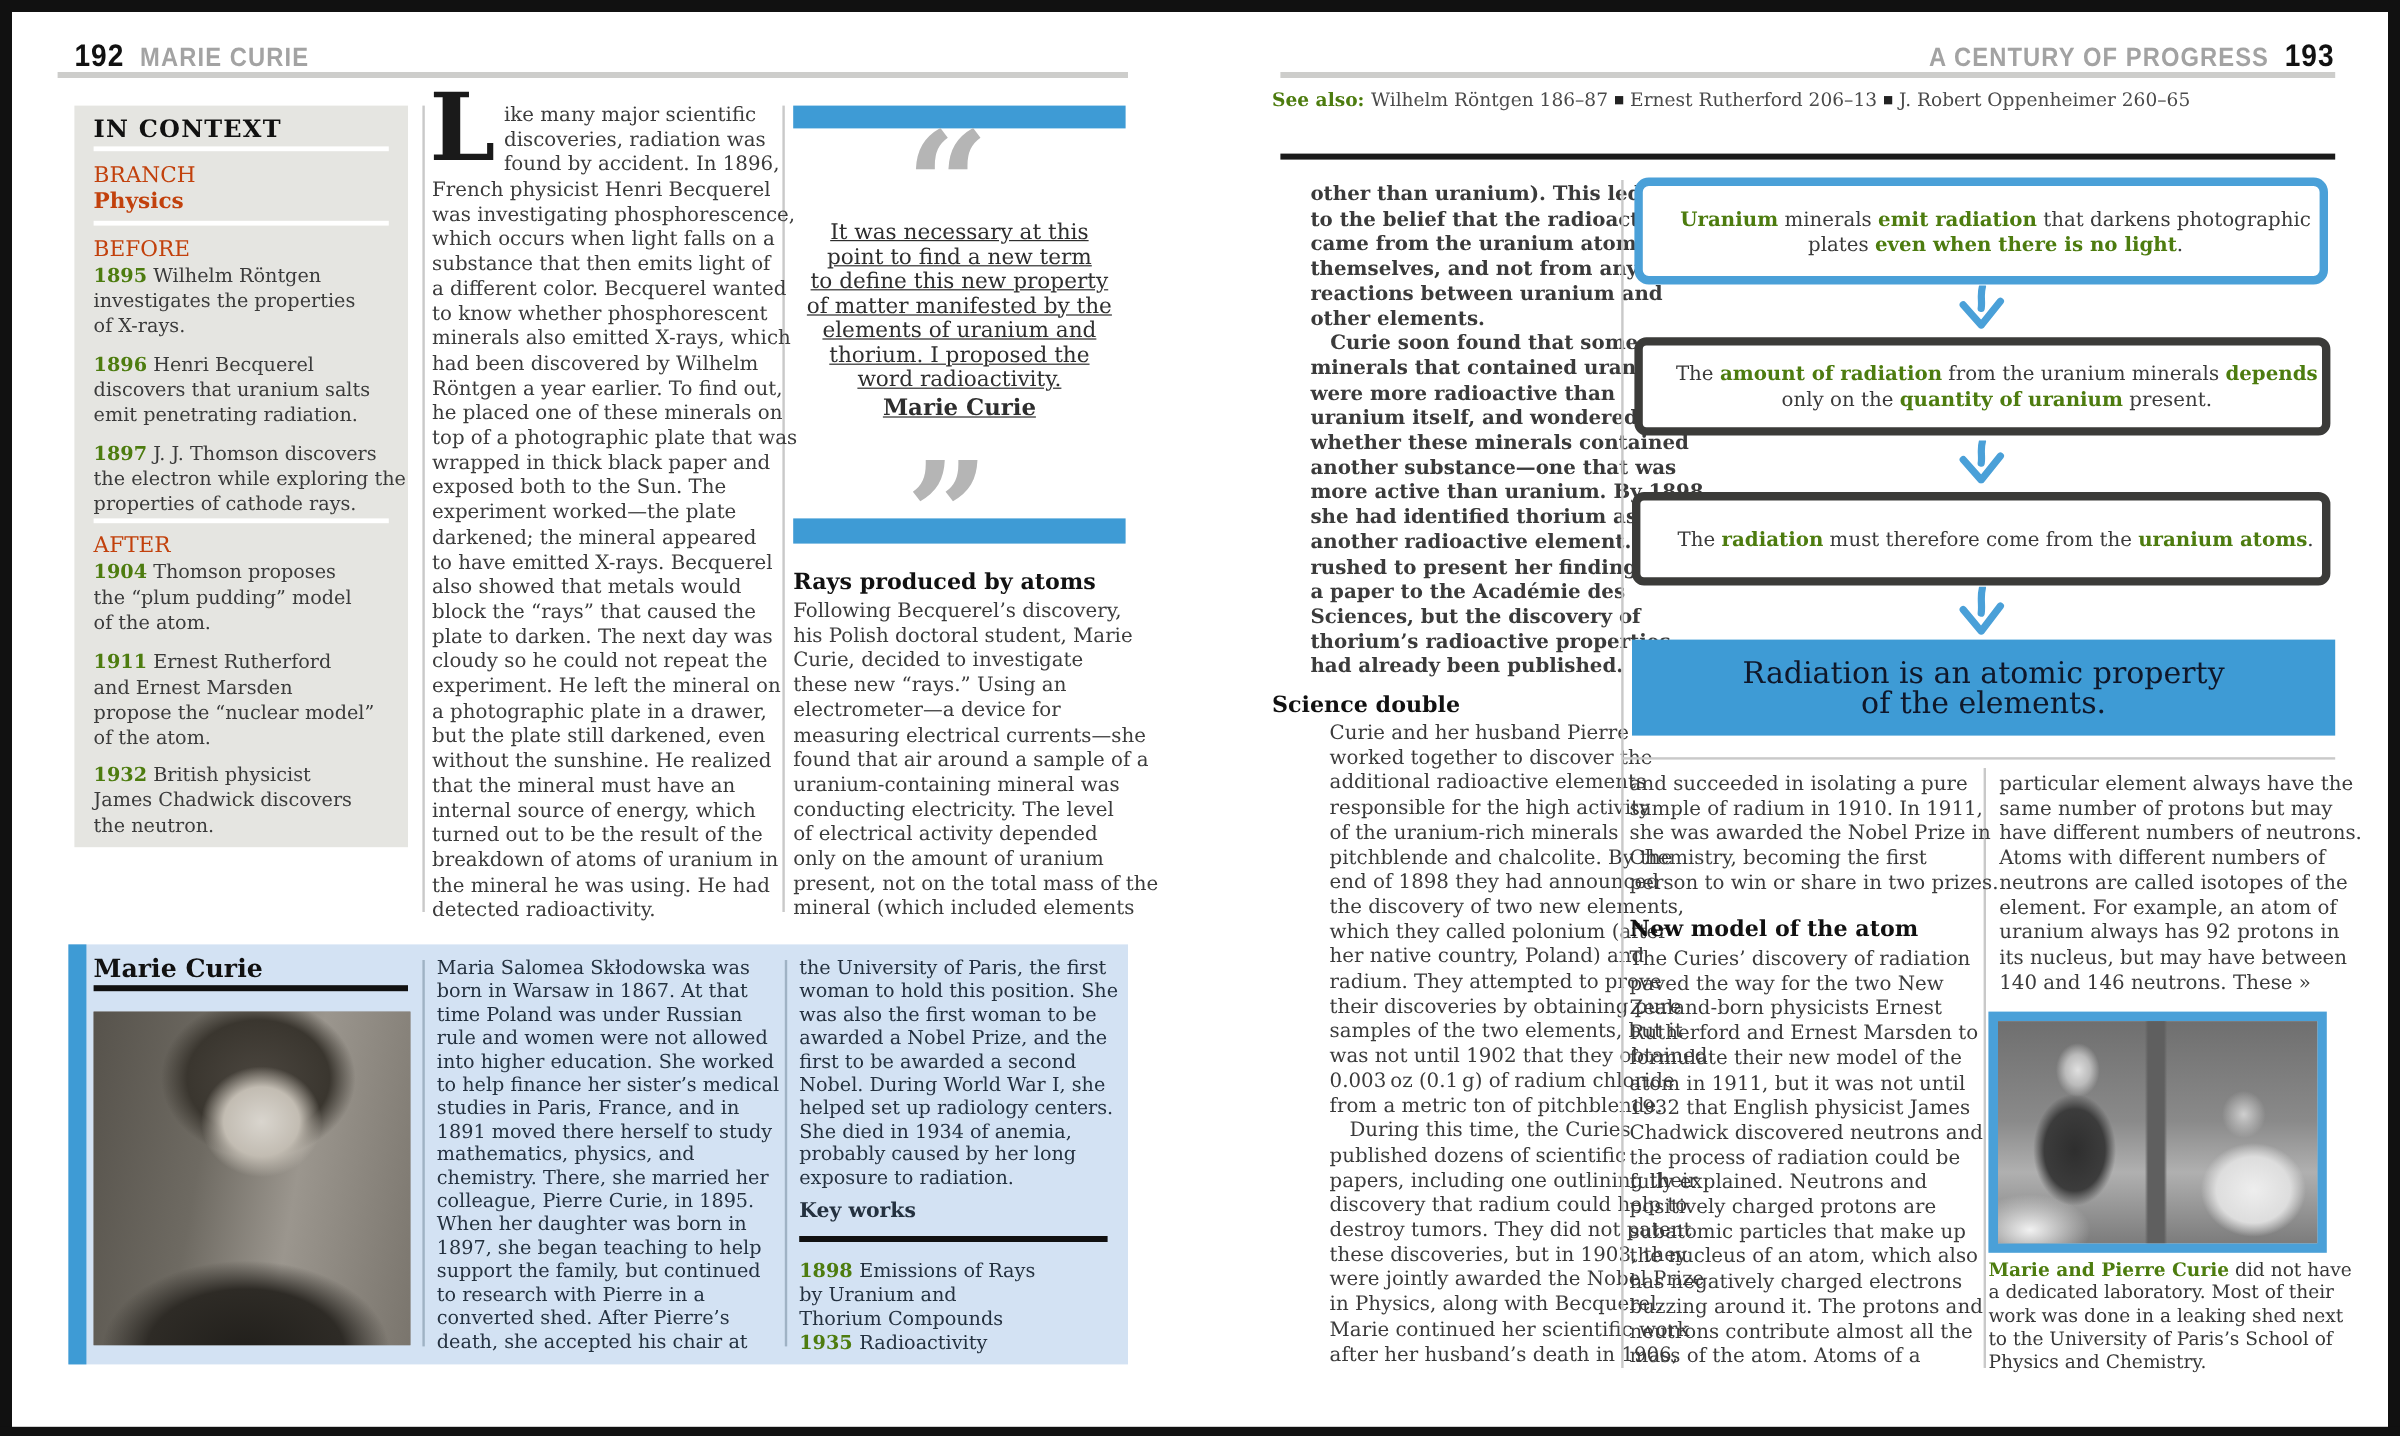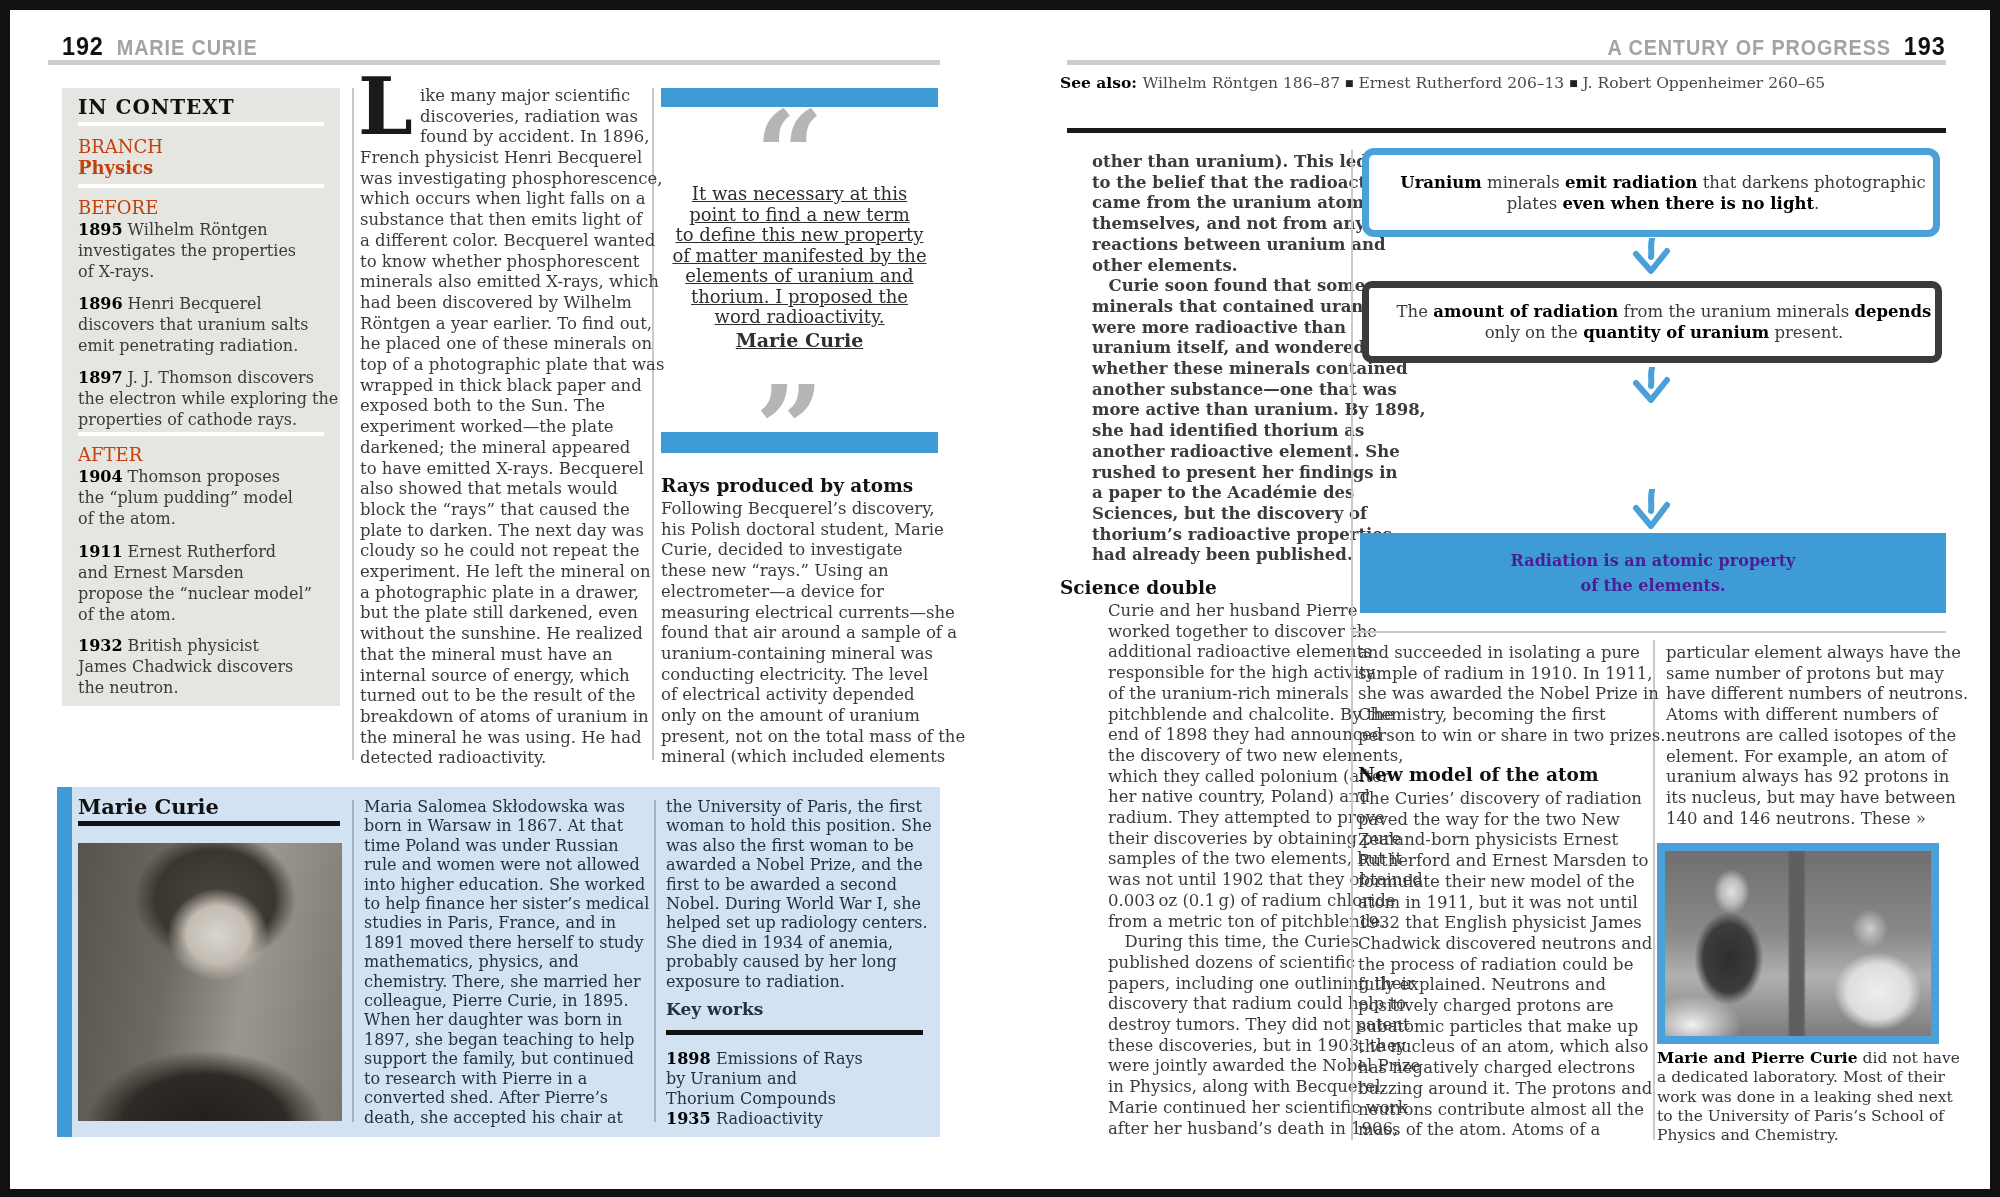--- a/index.html
+++ b/index.html
@@ -10,21 +10,21 @@
   .hrule{background:#cdcdcb;}
   .blackrule{background:#1a1a1a;}
   .vrule{background:#c9c9c9;}
   .sans{font-family:"Liberation Sans",sans-serif;}
   .cond{display:inline-block;transform:scaleX(.9);transform-origin:left center;white-space:nowrap;}
   .cond-r{display:inline-block;transform:scaleX(.9);transform-origin:right center;white-space:nowrap;}
   .pagenum{font-size:26px;font-weight:bold;color:#111;letter-spacing:1px;}
   .pagetitle{font-size:22px;font-weight:bold;color:#a3a3a3;letter-spacing:1px;}
   .lines{white-space:pre;font-size:16.5px;line-height:20.7px;color:#3b3b3b;}
   .lines-c{white-space:pre;text-align:center;}
-  .b{font-weight:bold;color:#000000;}
+  .b{font-weight:bold;color:#4d7c0f;}
   .i{}
   .sq{font-size:9px;color:#222;vertical-align:2px;}
   .sec-head{font-size:18.5px;font-weight:bold;color:#111;}
   .sidebar{background:#e5e5e1;}
   .sidebar .lab{font-size:18px;color:#c2410c;line-height:20px;}
   .sidebar .itm{white-space:pre;font-size:16px;line-height:21px;color:#3a3a3a;}
   .whiterule{background:#fff;height:4px;}
   .quote-lines{font-size:18px;line-height:20.5px;color:#2e2e2e;text-decoration:underline;}
   .bio{background:#d3e2f3;}
   .bio-lines{white-space:pre;font-size:16px;line-height:19.4px;color:#24313f;}
@@ -265,26 +265,29 @@
     <path d="M8 16 L23 33 L39 13" stroke="#4aa0d8" stroke-width="6" fill="none" stroke-linecap="round" stroke-linejoin="round"></path>
   </svg>
   <div class="abs" style="left:1362px;top:281px;width:566px;height:68px;border:7px solid #3b3b39;border-radius:10px;background:#fff;display:flex;align-items:center;justify-content:center;">
     <div class="flowbox-text"><span>The </span><span class="b">amount of radiation</span><span> from the uranium minerals </span><span class="b">depends</span><span>
 only on the </span><span class="b">quantity of uranium</span><span> present.</span></div>
   </div>
   <svg class="abs" style="left:1628px;top:367px;" width="46" height="36" viewBox="0 0 46 36">
     <path d="M24 1 C22 8 24 13 23 19" stroke="#4aa0d8" stroke-width="6" fill="none" stroke-linecap="round"></path>
     <path d="M8 16 L23 33 L39 13" stroke="#4aa0d8" stroke-width="6" fill="none" stroke-linecap="round" stroke-linejoin="round"></path>
   </svg>
+  <div class="abs" style="left:1360px;top:410px;width:568px;height:64px;border:7px solid #3b3b39;border-radius:10px;background:#fff;display:flex;align-items:center;justify-content:center;">
+    <div class="flowbox-text"><span>The </span><span class="b">radiation</span><span> must therefore come from the </span><span class="b">uranium atoms</span><span>.</span></div>
+  </div>
   <svg class="abs" style="left:1628px;top:489px;" width="46" height="40" viewBox="0 0 46 40">
     <path d="M24 1 C22 9 24 15 23 22" stroke="#4aa0d8" stroke-width="6" fill="none" stroke-linecap="round"></path>
     <path d="M8 19 L23 37 L39 16" stroke="#4aa0d8" stroke-width="6" fill="none" stroke-linecap="round" stroke-linejoin="round"></path>
   </svg>
   <div class="abs" style="left:1360px;top:533px;width:586px;height:80px;background:#3e9bd5;display:flex;align-items:center;justify-content:center;">
-    <div class="lines-c" style="font-size:16px;font-weight:bold;color:#4c1d95;line-height:25px;">Radiation is an atomic property
+    <div class="lines-c" style="font-size:25px;font-weight:normal;color:#0f172a;line-height:25px;">Radiation is an atomic property
 of the elements.</div>
   </div>
 
   <div class="abs vrule" style="left:1352px;top:631px;width:594px;height:2px;"></div>
   <div class="abs vrule" style="left:1653px;top:640px;width:2px;height:500px;"></div>
 
   <div class="abs lines" style="left:1358px;top:643px;">and succeeded in isolating a pure
 sample of radium in 1910. In 1911,
 she was awarded the Nobel Prize in
 Chemistry, becoming the first

